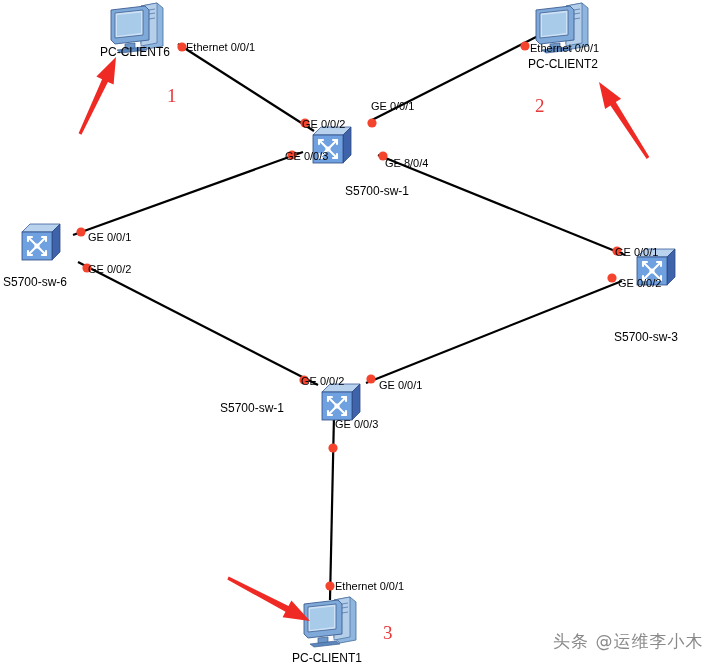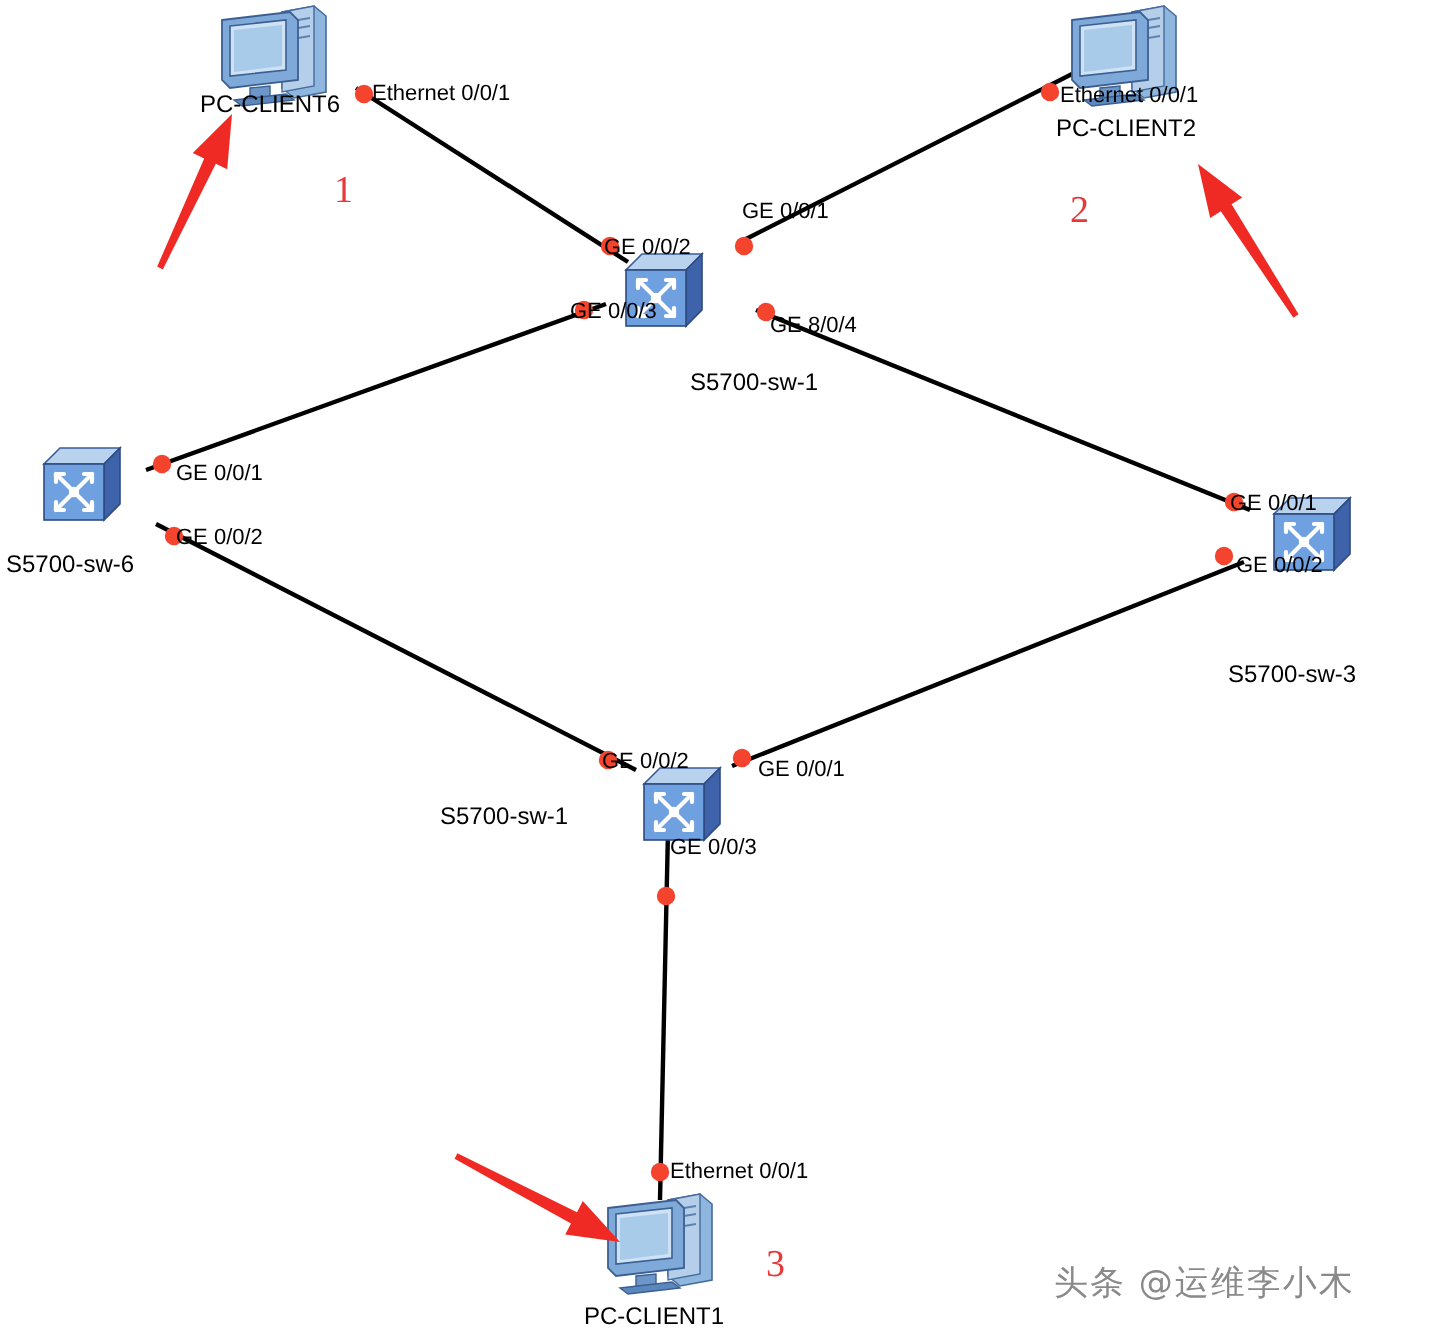--- a/index.html
+++ b/index.html
@@ -221,15 +221,15 @@
         </g>
         <g>
           <polygon points="310.0,621.0 282.6,617.3 285.5,611.8 227.3,579.4 228.7,576.6 288.5,606.1 291.4,600.5" fill="#ef2a24"></polygon>
         </g>
       </svg>
       <div class="marker-num" style="left: 167px; top: 85px;">1</div>
       <div class="marker-num" style="left: 535px; top: 95px;">2</div>
       <div class="marker-num" style="left: 383px; top: 622px;">3</div>
     </div>
 
-  <div class="watermark" style="left: 527px; top: 630px;">头条 @运维李小木</div>
+  <div class="watermark" style="left: 553px; top: 630px;">头条 @运维李小木</div>
 
 </div>
 
 </body></html>

